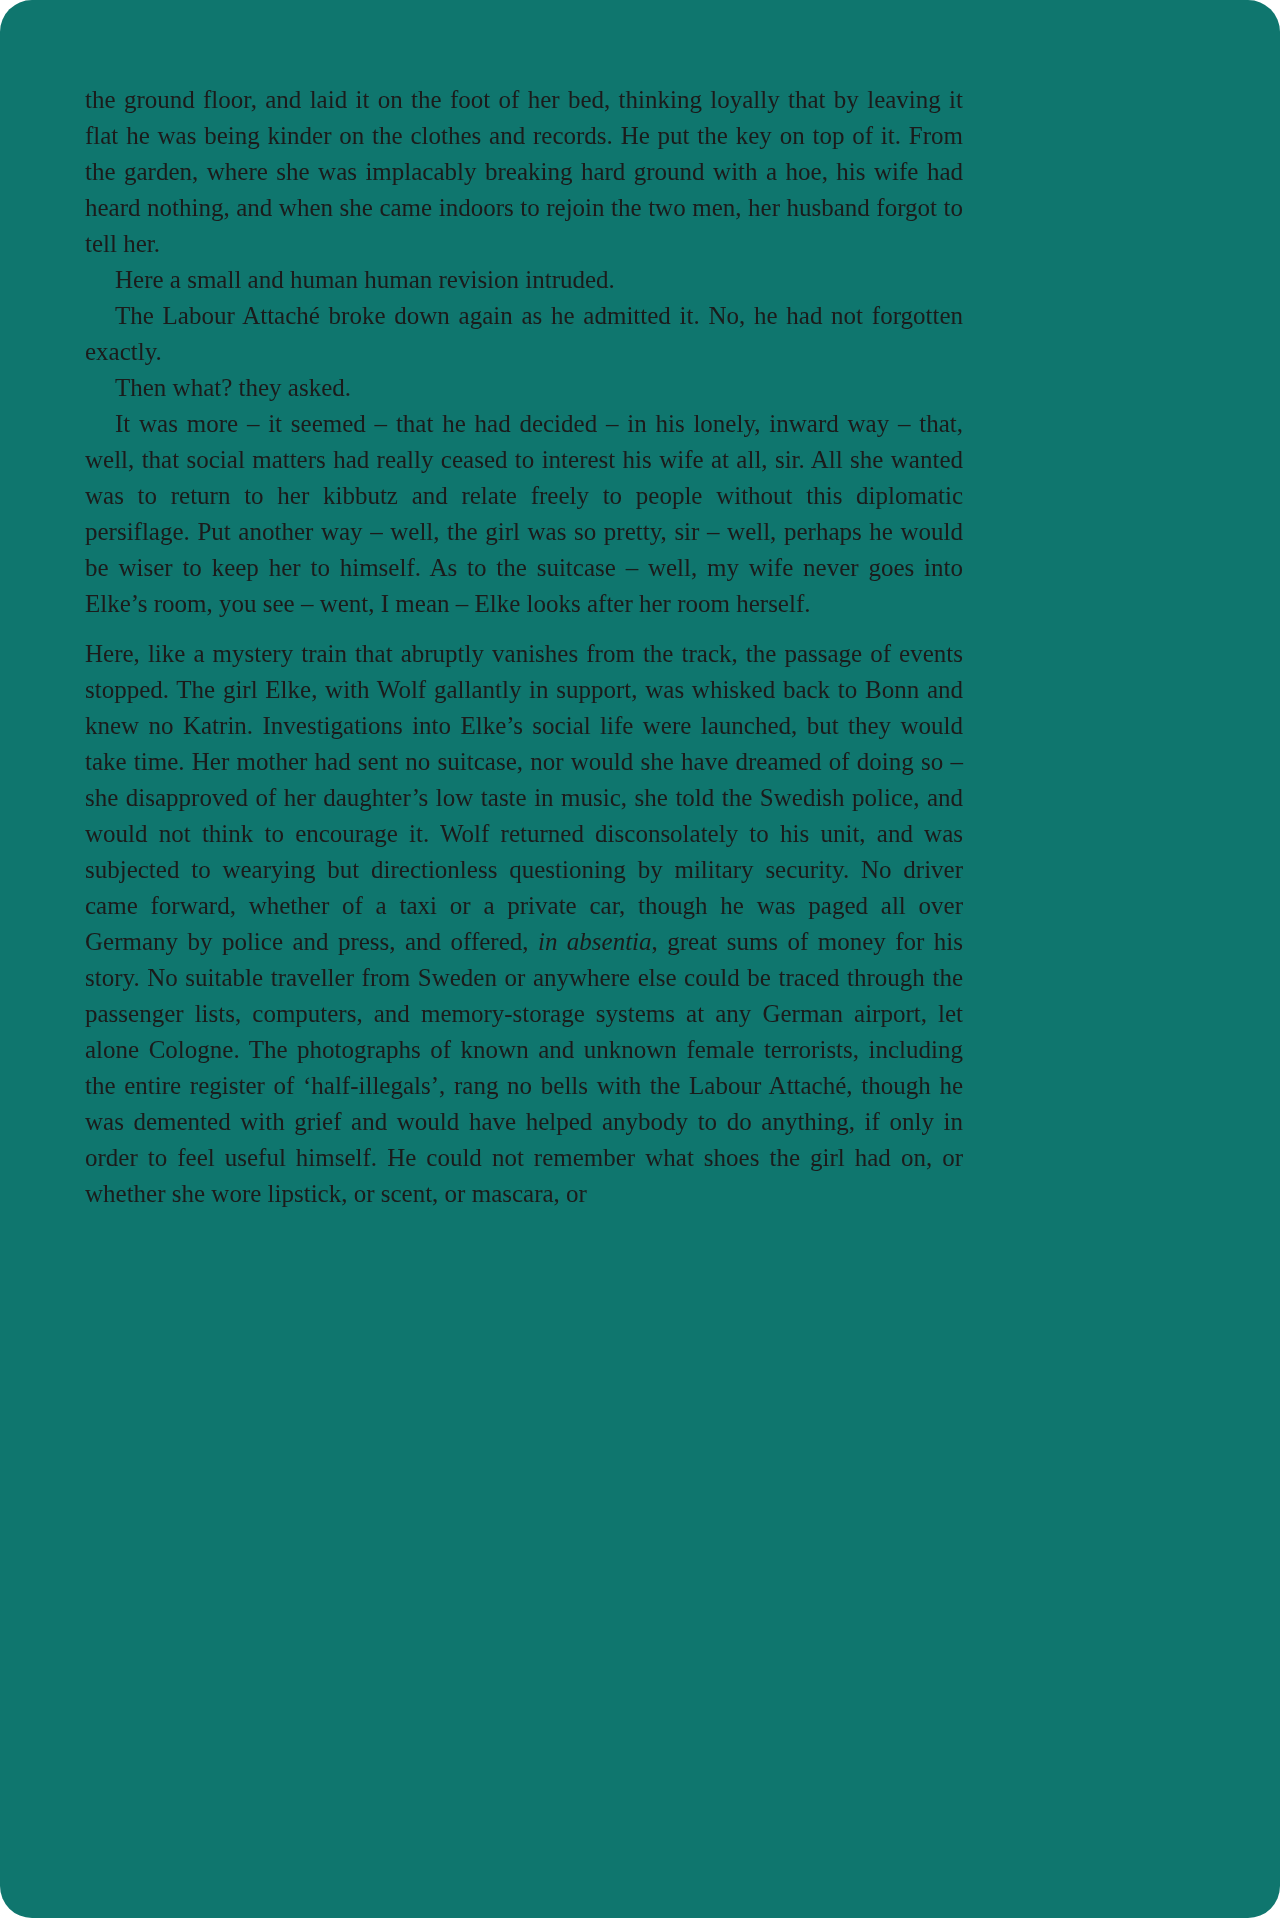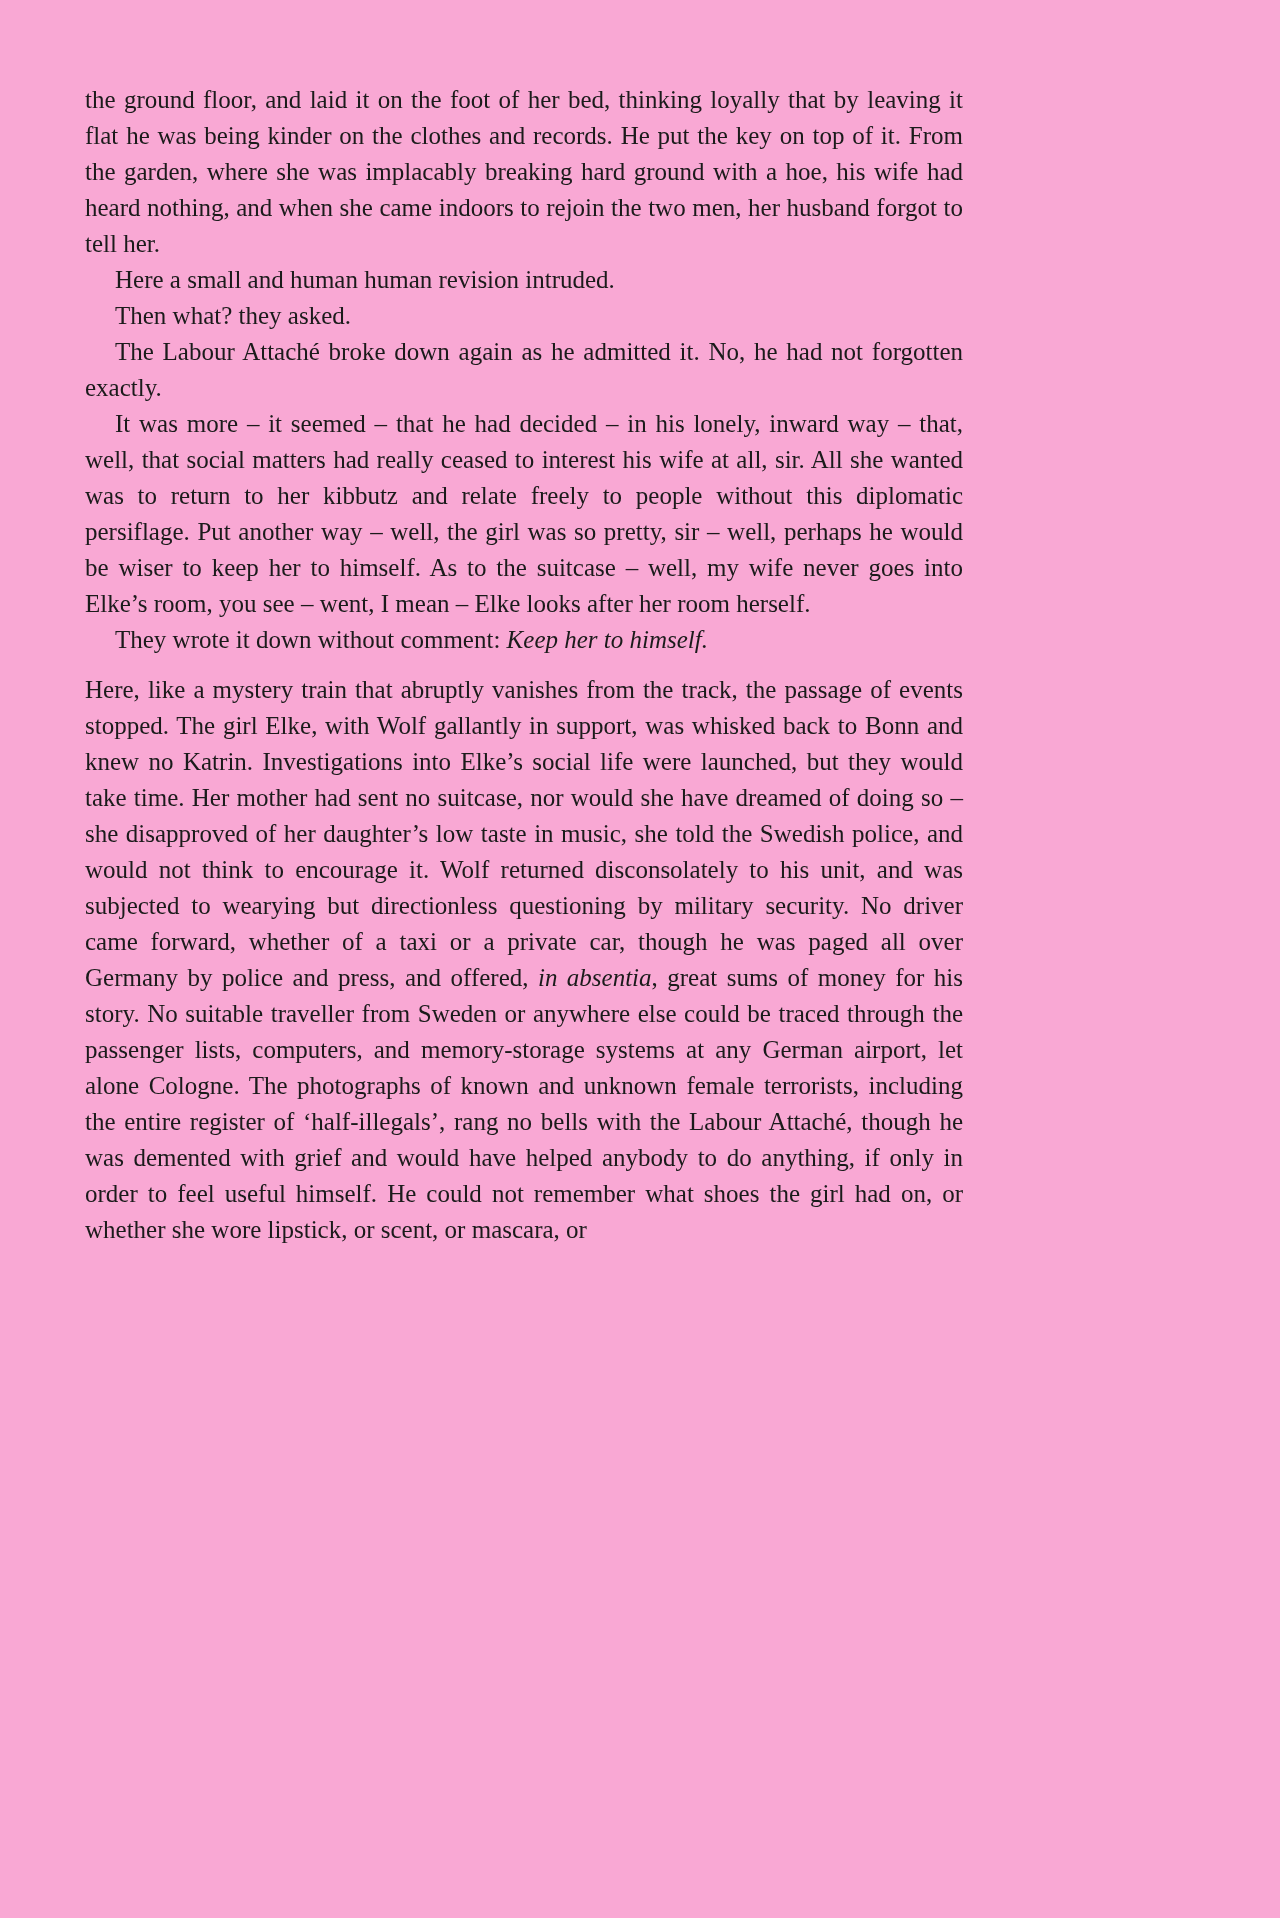--- a/index.html
+++ b/index.html
@@ -12,21 +12,22 @@
     background: #ffffff;
     font-family: "Liberation Serif", "DejaVu Serif", serif;
     color: #1b1b1b;
     -webkit-font-smoothing: antialiased;
   }
   .page {
     position: relative;
     width: 1280px;
     height: 1918px;
     overflow: hidden;
-    background: #f9a8d4;
+    background: #0f766e;
+    border-radius: 32px;
   }
   .text-block {
     position: absolute;
     left: 85px;
     top: 82px;
     width: 878px;
     font-size: 25px;
     line-height: 36px;
     text-align: justify;
     text-justify: inter-word;
@@ -45,19 +46,18 @@
     font-style: italic;
   }
 </style>
 </head>
 <body>
 
 <div class="page">
   <div class="text-block">
       <p><span>the ground floor, and laid it on the foot of her bed, thinking loyally that by leaving it flat he was being kinder on the clothes and records. He put the key on top of it. From the garden, where she was implacably breaking hard ground with a hoe, his wife had heard nothing, and when she came indoors to rejoin the two men, her husband forgot to tell her.</span></p>
       <p class="indent"><span>Here a small and human human revision intruded.</span></p>
+      <p class="indent"><span>The Labour Attaché broke down again as he admitted it. No, he had not forgotten exactly.</span></p>
       <p class="indent"><span>Then what? they asked.</span></p>
-      <p class="indent"><span>The Labour Attaché broke down again as he admitted it. No, he had not forgotten exactly.</span></p>
       <p class="indent"><span>It was more – it seemed – that he had decided – in his lonely, inward way – that, well, that social matters had really ceased to interest his wife at all, sir. All she wanted was to return to her kibbutz and relate freely to people without this diplomatic persiflage. Put another way – well, the girl was so pretty, sir – well, perhaps he would be wiser to keep her to himself. As to the suitcase – well, my wife never goes into Elke’s room, you see – went, I mean – Elke looks after her room herself.</span></p>
-      <p class="indent"><span>They wrote it down without comment: </span><span class="italic">Keep her to himself.</span></p>
       <p class="section-break"><span>Here, like a mystery train that abruptly vanishes from the track, the passage of events stopped. The girl Elke, with Wolf gallantly in support, was whisked back to Bonn and knew no Katrin. Investigations into Elke’s social life were launched, but they would take time. Her mother had sent no suitcase, nor would she have dreamed of doing so – she disapproved of her daughter’s low taste in music, she told the Swedish police, and would not think to encourage it. Wolf returned disconsolately to his unit, and was subjected to wearying but directionless questioning by military security. No driver came forward, whether of a taxi or a private car, though he was paged all over Germany by police and press, and offered, </span><span class="italic">in absentia</span><span>, great sums of money for his story. No suitable traveller from Sweden or anywhere else could be traced through the passenger lists, computers, and memory-storage systems at any German airport, let alone Cologne. The photographs of known and unknown female terrorists, including the entire register of ‘half-illegals’, rang no bells with the Labour Attaché, though he was demented with grief and would have helped anybody to do anything, if only in order to feel useful himself. He could not remember what shoes the girl had on, or whether she wore lipstick, or scent, or mascara, or</span></p>
     </div>
 </div>
 
 </body></html>

